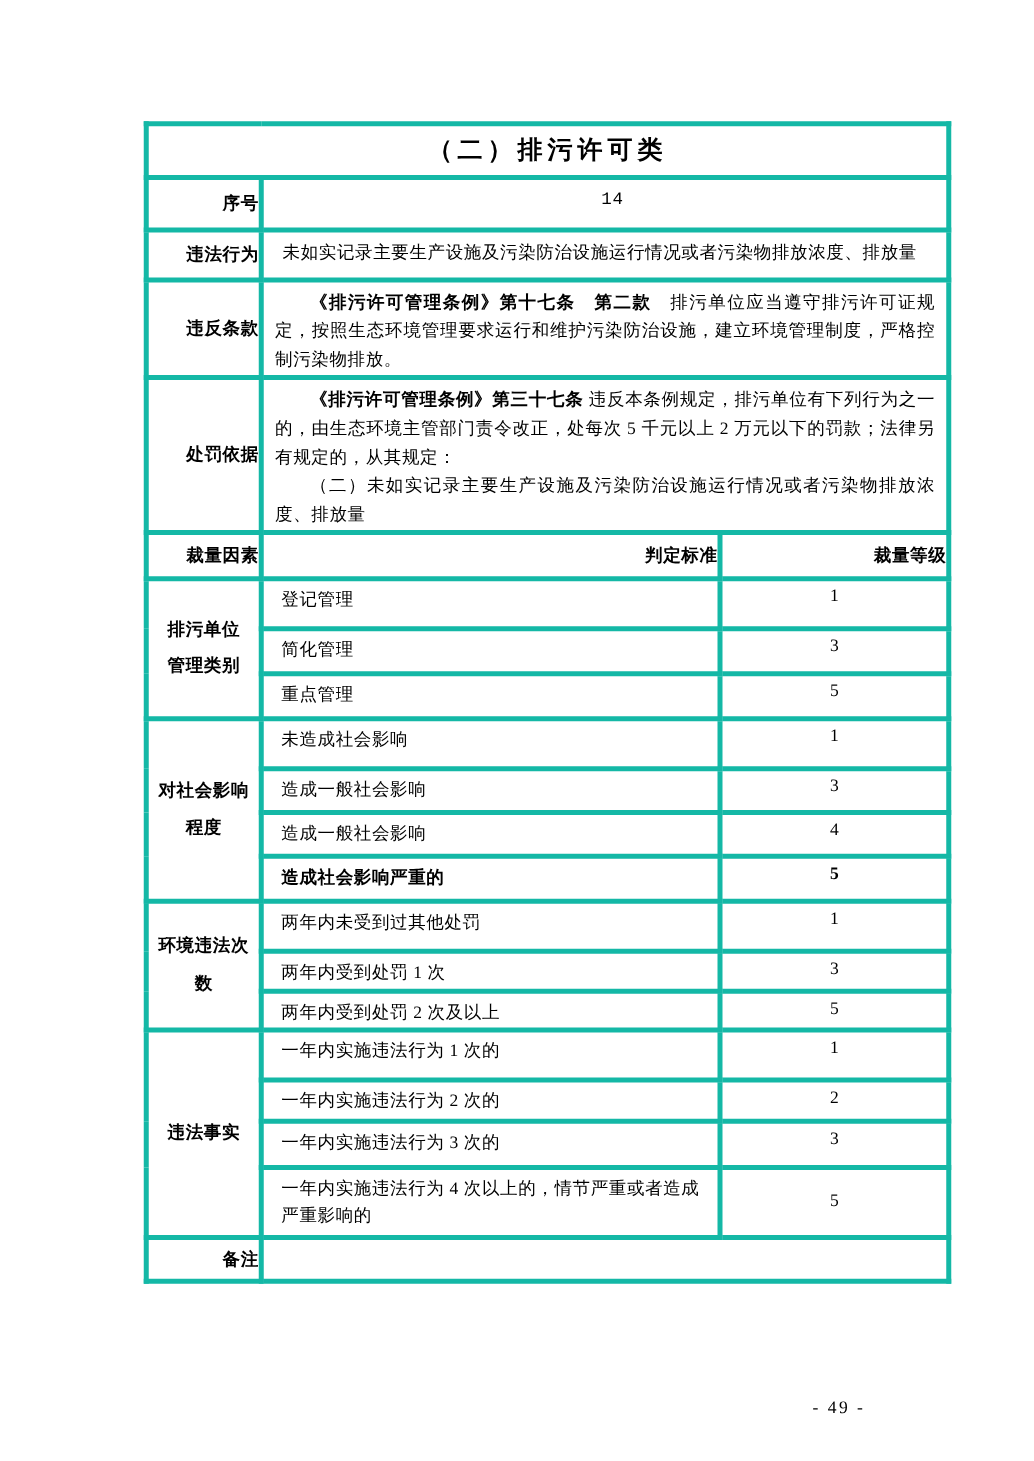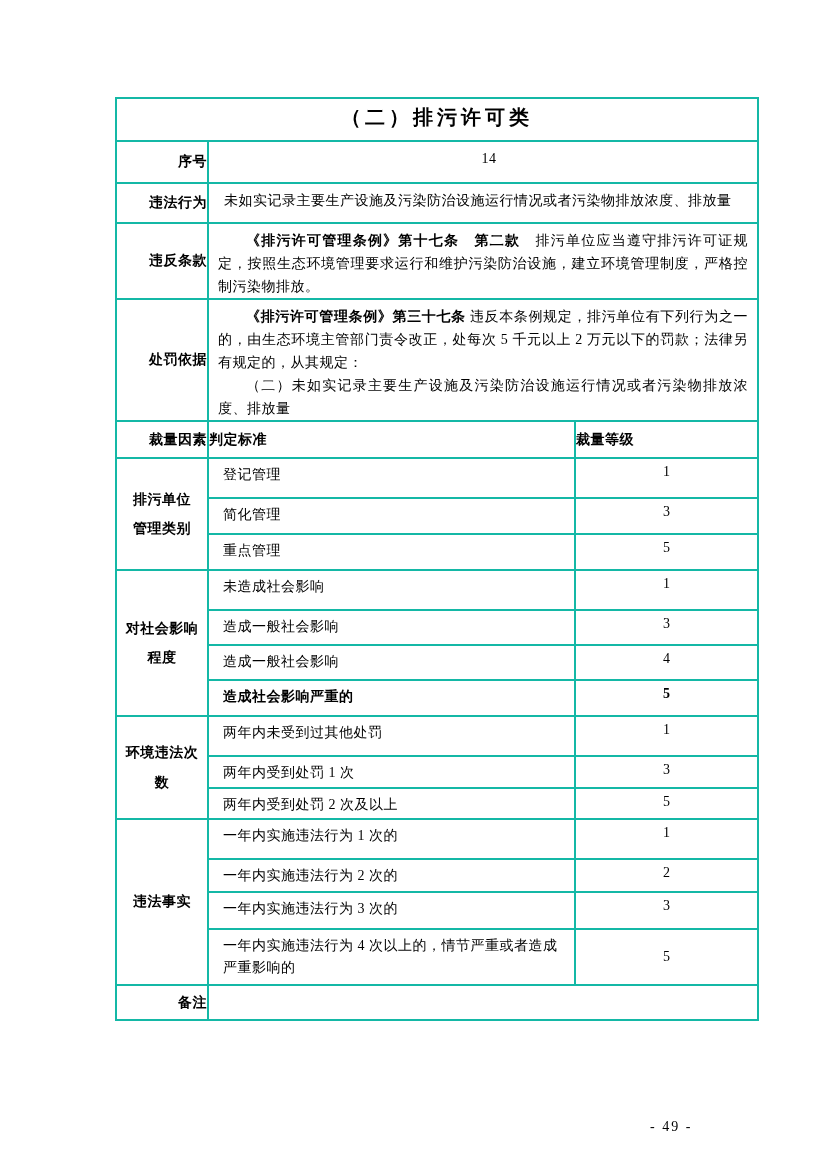--- a/index.html
+++ b/index.html
@@ -19,21 +19,21 @@
   table.doc-table {
     position: absolute;
     left: 115px;
     top: 97px;
     width: 642px;
     border-collapse: collapse;
     table-layout: fixed;
     border: 2px solid #000;
   }
   td {
-    border: 2px solid #14b8a6;
+    border: 4px solid #14b8a6;
     padding: 0;
     overflow: hidden;
     margin-top: 15px;
   }
   .title-cell {
     font-size: 20px;
     font-weight: bold;
     text-align: center;
     letter-spacing: 4px;
     vertical-align: top;
@@ -52,33 +52,34 @@
     letter-spacing: 0.5px;
     vertical-align: top;
     padding: 5px 9px 0 9px;
     text-align: justify;
     text-justify: inter-character;
   }
   .value-center {
     text-align: center;
     padding-left: 12px;
     padding-right: 0;
+    font-family: Liberation Mono, monospace;
   }
   .value-line {
     text-align: left;
     text-indent: 6px;
   }
   .value-cell p.para {
     margin: 0;
     text-indent: 2em;
   }
   .header-cell {
     font-size: 14px;
     font-weight: bold;
-    text-align: left;
+    text-align: right;
     vertical-align: middle;
     letter-spacing: 0.5px;
   }
   .factor-cell {
     font-size: 14px;
     font-weight: bold;
     text-align: center;
     vertical-align: middle;
     letter-spacing: 0.5px;
     white-space: pre-line;

